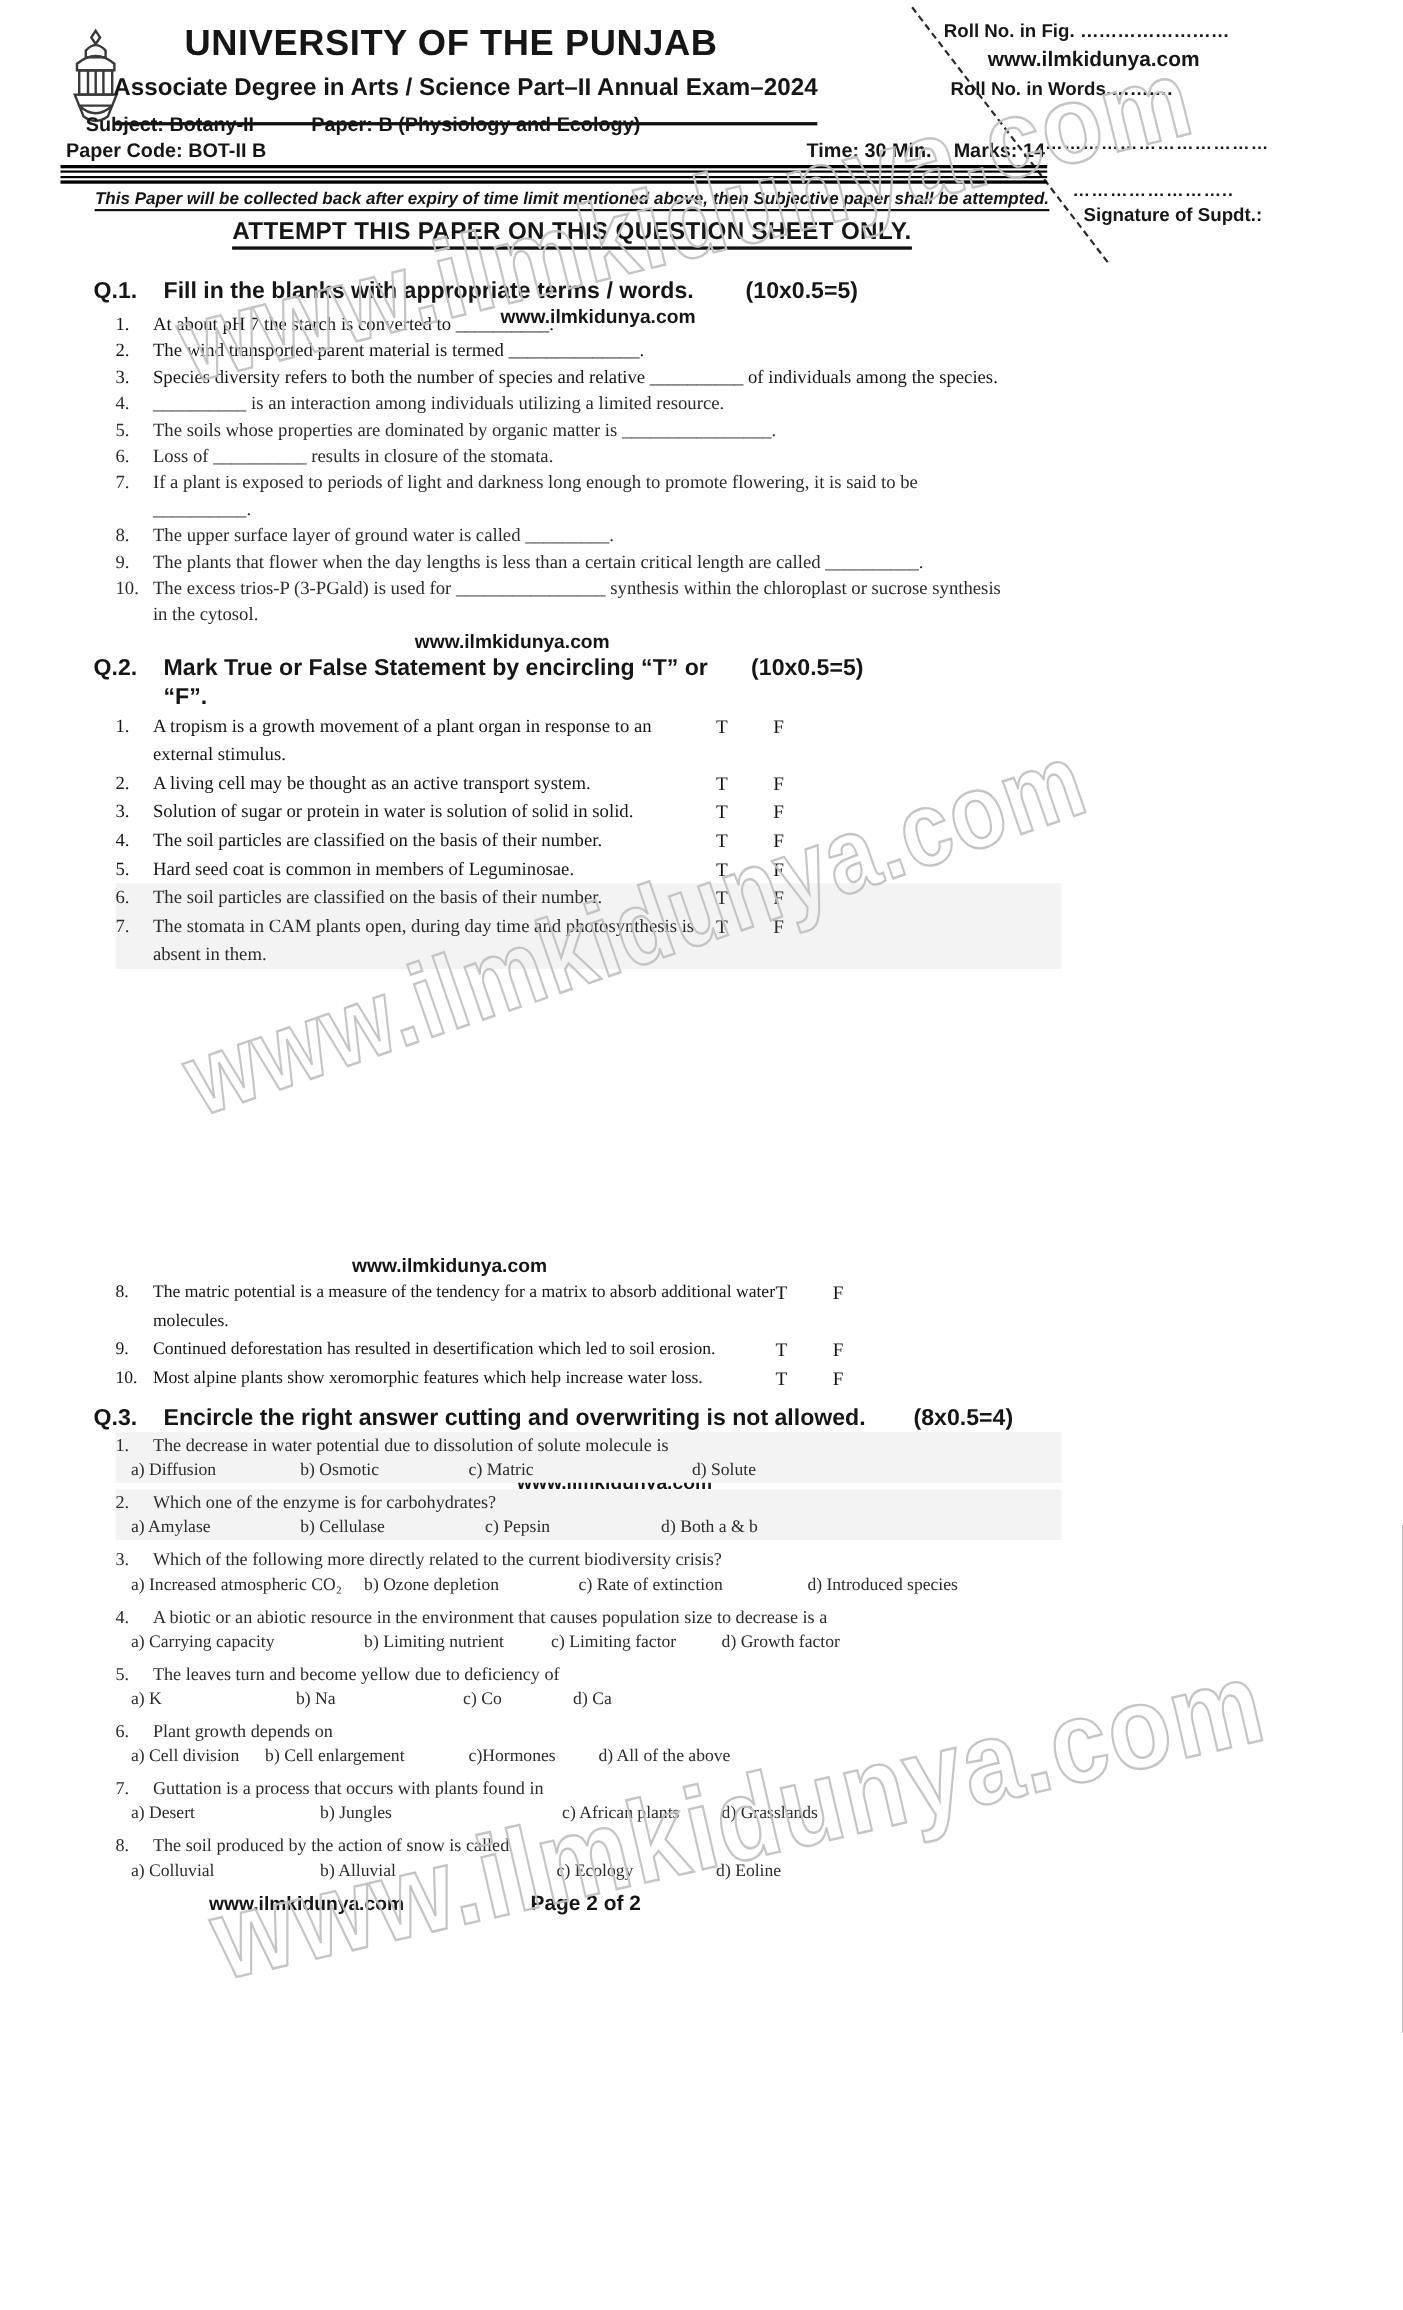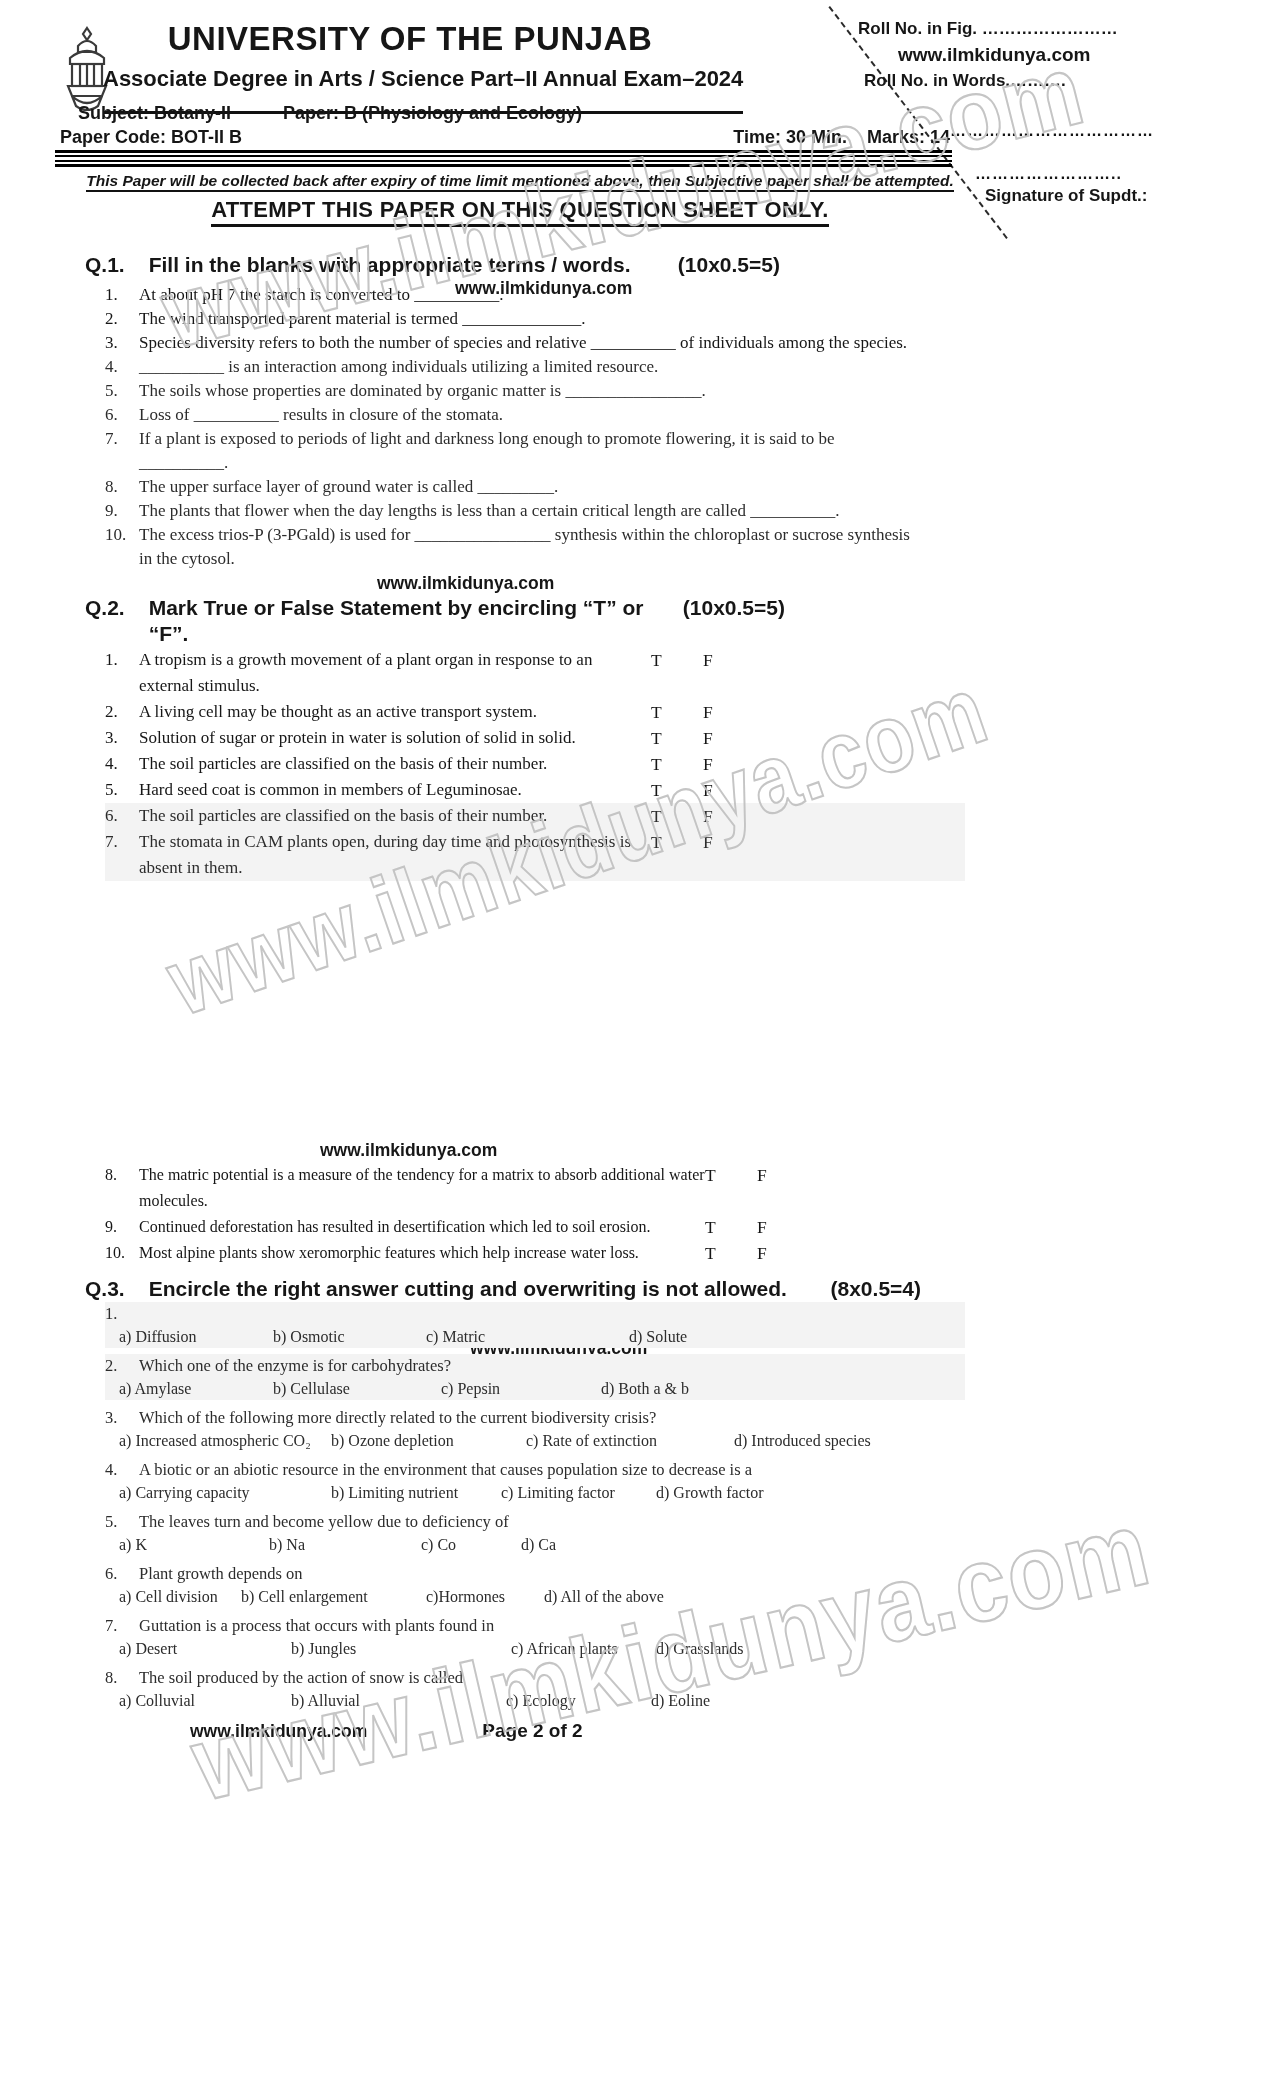--- a/index.html
+++ b/index.html
@@ -273,20 +273,21 @@
 
     <div class="qhead q3head">
       <span class="qlabel">Q.3.</span>
       <span>Encircle the right answer cutting and overwriting is not allowed.</span>
       <span class="qmarks">(8x0.5=4)</span>
     </div>
 
     <div class="q3item band rough">
       <div class="q3q">
           <span class="no">1.</span>
+          <span>The decrease in water potential due to dissolution of solute molecule is</span>
         </div>
       <div class="opts o1">
           <span>a) Diffusion</span>
           <span>b) Osmotic</span>
           <span>c) Matric</span>
           <span>d) Solute</span>
         </div>
     </div>
     <div class="q3item band rough">
       <div class="q3q">

